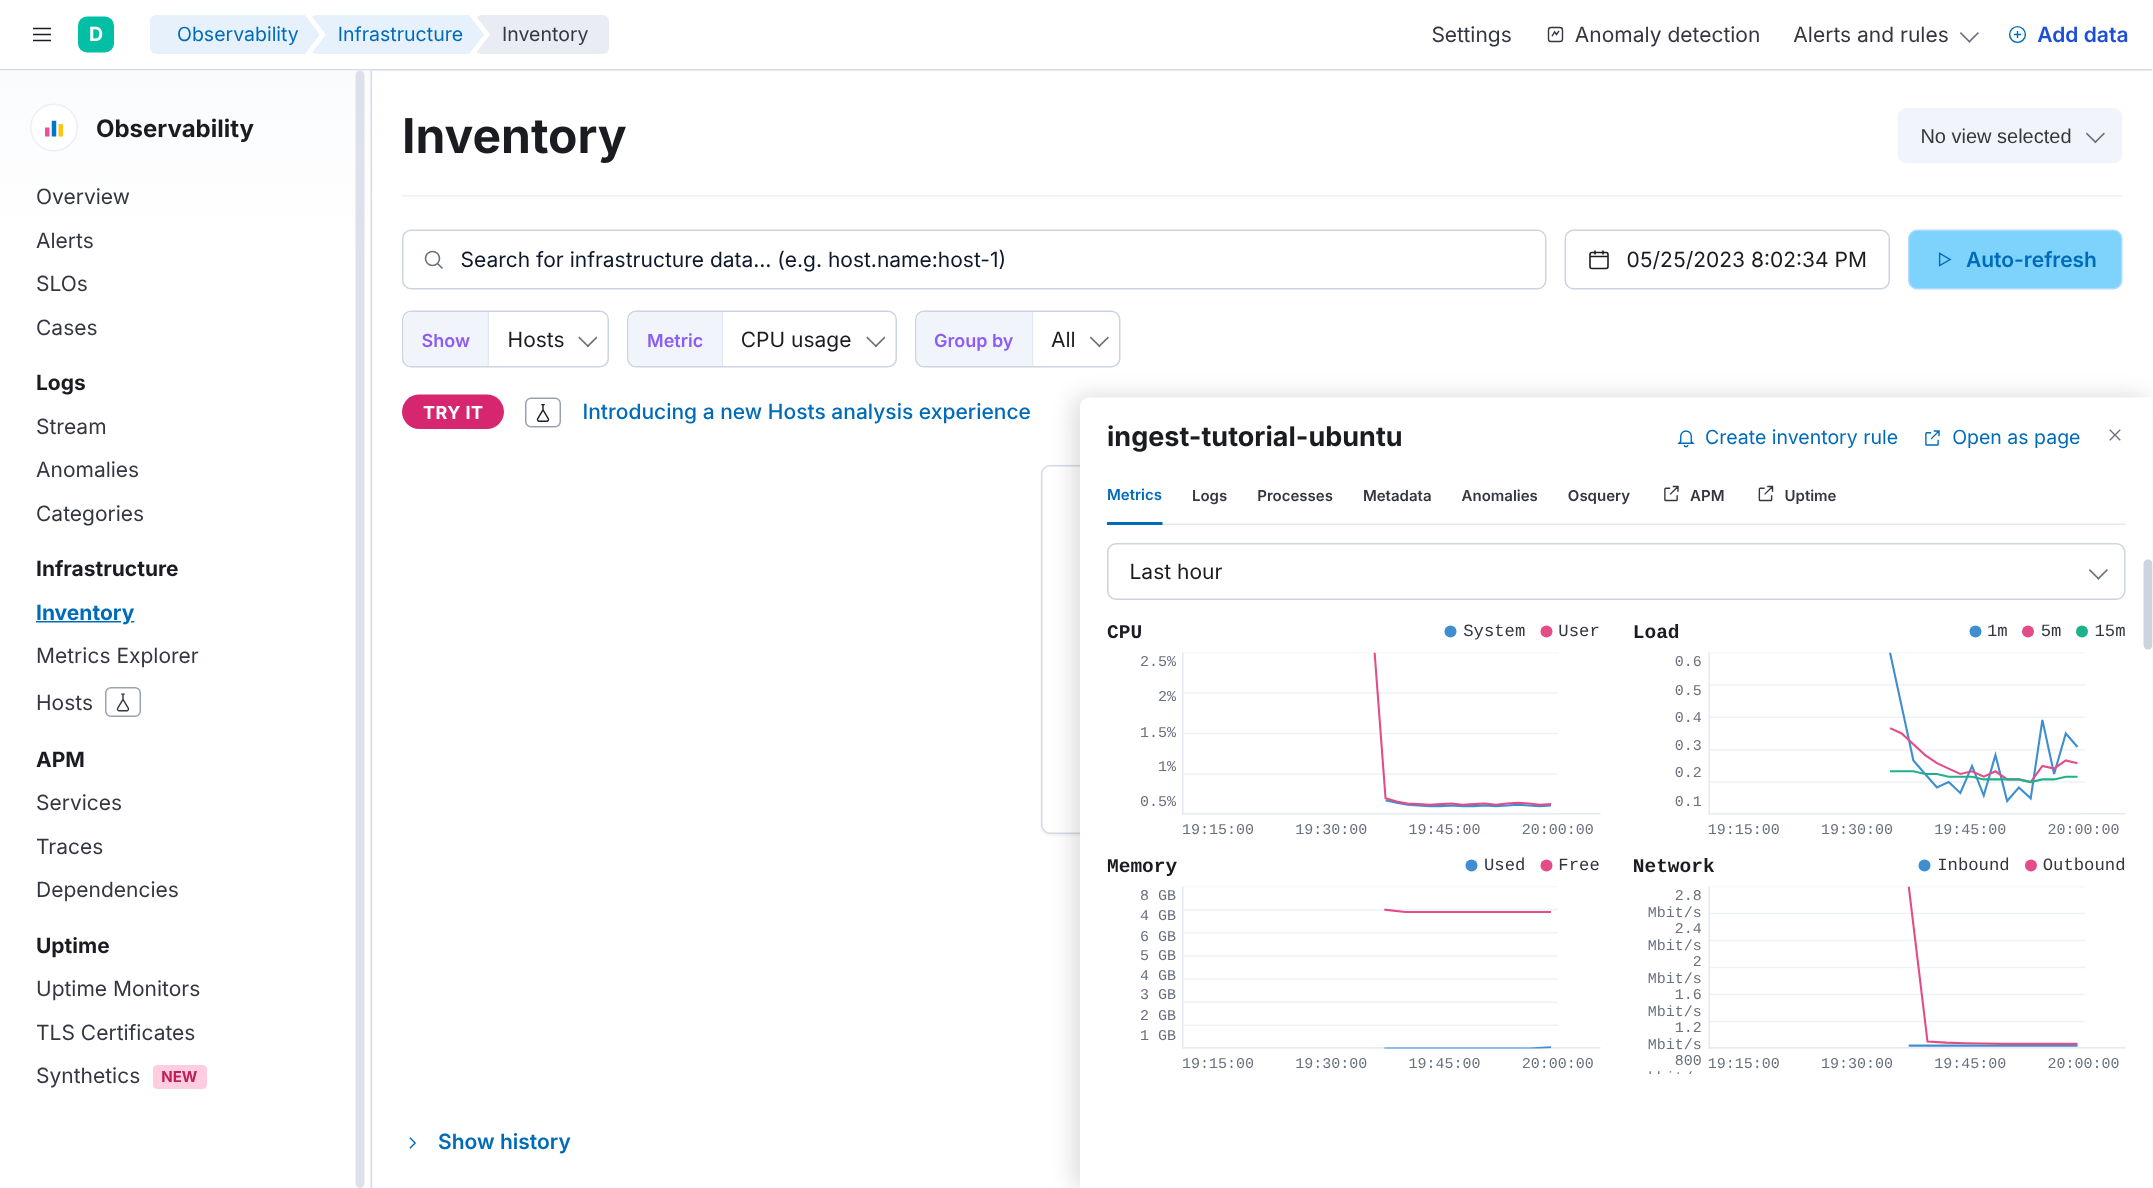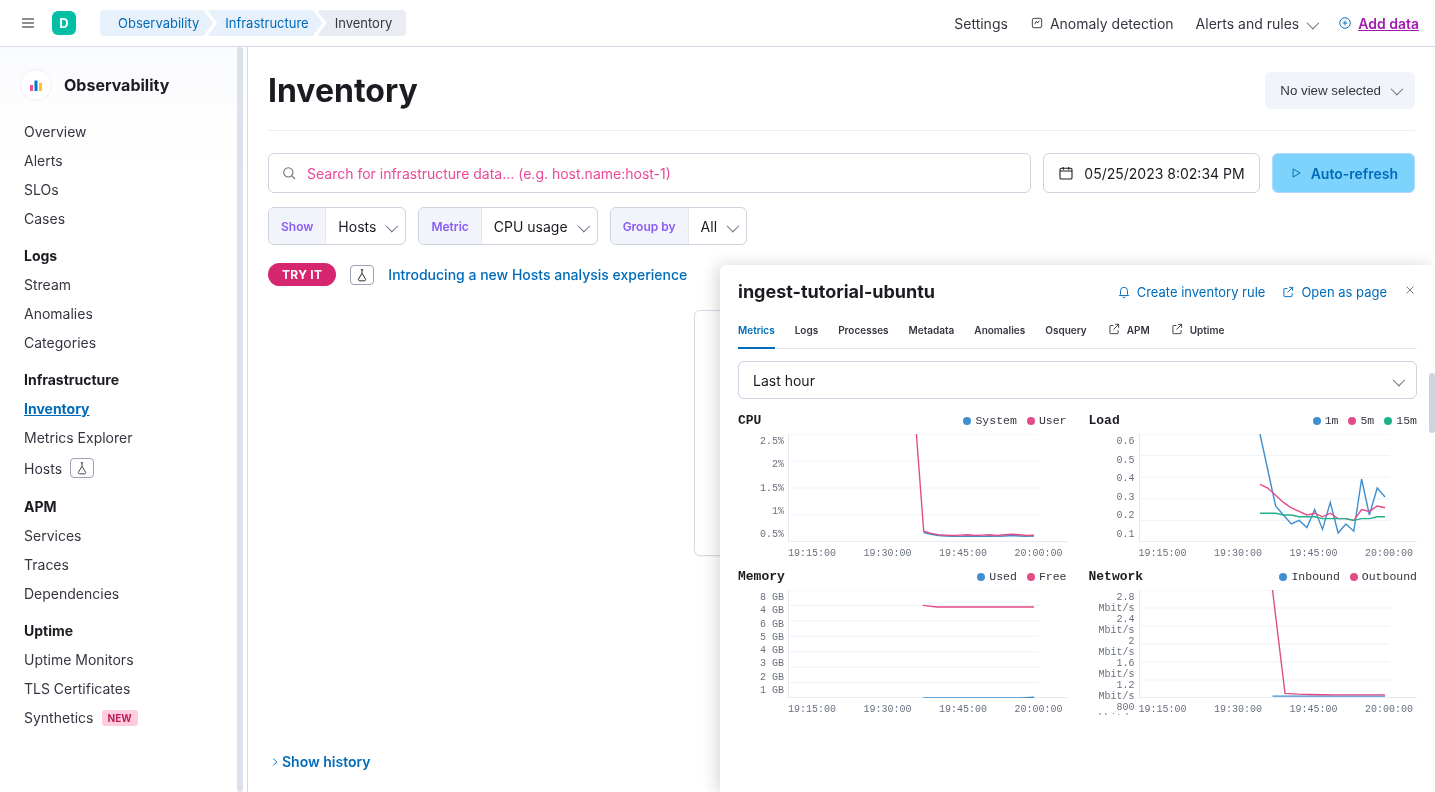--- a/index.html
+++ b/index.html
@@ -9,21 +9,21 @@
   
   .topbar { height: 47px; border-bottom: 1px solid #d3dae6; display: flex; align-items: center; padding: 0 16px; gap: 12px; }
   .hamburger { width: 24px; height: 24px; display: inline-flex; align-items: center; justify-content: center; cursor: pointer; }
   .space-badge { width: 24px; height: 24px; border-radius: 6px; background: #00bfa5; color: #fff; display: inline-flex; align-items: center; justify-content: center; font-weight: 700; font-size: 13px; }
   .breadcrumbs { display: flex; align-items: center; gap: 0; margin-left: 12px; }
   .crumb { padding: 4px 14px 4px 18px; height: 26px; line-height: 18px; font-size: 13px; position: relative; background: #e6f1fc; color: #006bb8; border-radius: 4px; clip-path: polygon(0 0, calc(100% - 10px) 0, 100% 50%, calc(100% - 10px) 100%, 0 100%, 10px 50%); margin-left: -6px; }
   .crumb:first-child { clip-path: polygon(0 0, calc(100% - 10px) 0, 100% 50%, calc(100% - 10px) 100%, 0 100%); margin-left: 0; }
   .crumb.last { background: #e9edf3; color: #343741; clip-path: polygon(0 0, 100% 0, 100% 100%, 0 100%, 10px 50%); }
   .top-right { margin-left: auto; display: flex; align-items: center; gap: 22px; color: #343741; }
   .top-right .item { display: inline-flex; align-items: center; gap: 6px; cursor: pointer; }
-  .top-right .primary { color: #a21caf; font-weight: 600; text-decoration: underline; }
+  .top-right .primary { color: #1d4ed8; font-weight: 600; }
 
   
   .below { display: flex; height: calc(792px - 47px); }
 
   
   .sidebar { width: 248px; border-right: 1px solid #d3dae6; padding: 16px 0 16px 0; overflow: hidden; position: relative; background: linear-gradient(180deg, #fafbfd 0%, #ffffff 120px); }
   .sidebar::after { content: ''; position: absolute; right: 4px; top: 0; bottom: 0; width: 6px; background: #d3dae6; border-radius: 3px; opacity: 0.8; }
   .side-header { display: flex; align-items: center; gap: 12px; padding: 6px 20px 16px 20px; }
   .side-header .icon { width: 32px; height: 32px; border-radius: 50%; background: #fff; border: 1px solid #eceff5; display: inline-flex; align-items: center; justify-content: center; }
   .side-header h2 { margin: 0; font-size: 16px; font-weight: 700; }
@@ -34,40 +34,40 @@
   .pill.new { background: #ffcce0; color: #bd1f58; }
   .pill.flask { border: 1px solid #98a2b3; border-radius: 4px; padding: 2px 4px; display: inline-flex; }
 
   
   .main { flex: 1; position: relative; padding: 24px 20px 0 20px; }
   .page-head { display: flex; align-items: center; justify-content: space-between; border-bottom: 1px solid #eceff5; padding-bottom: 20px; }
   .page-head h1 { margin: 0; font-size: 32px; font-weight: 700; }
   .view-btn { background: #f1f4fa; border: 1px solid transparent; border-radius: 6px; padding: 10px 14px; display: inline-flex; align-items: center; gap: 8px; color: #343741; font-weight: 500; cursor: pointer; }
 
   .searchrow { display: flex; gap: 12px; margin-top: 22px; }
-  .searchbox { flex: 1; border: 1px solid #cdd3df; border-radius: 6px; height: 40px; display: flex; align-items: center; padding: 0 12px; color: #ec4899; gap: 10px; font-size: 14px; }
+  .searchbox { flex: 1; border: 1px solid #cdd3df; border-radius: 6px; height: 40px; display: flex; align-items: center; padding: 0 12px; color: #0f172a; gap: 10px; font-size: 14px; }
   .datebox { border: 1px solid #cdd3df; border-radius: 6px; height: 40px; display: flex; align-items: center; padding: 0 14px; gap: 10px; }
   .refresh { background: #7dd3fc; border: 1px solid #b3d8ff; color: #006bb8; border-radius: 6px; height: 40px; display: flex; align-items: center; padding: 0 16px; gap: 8px; font-weight: 600; cursor: pointer; }
 
   .controlsrow { display: flex; gap: 12px; margin-top: 14px; }
   .ctrl { border: 1px solid #cdd3df; border-radius: 6px; height: 38px; display: flex; align-items: center; }
   .ctrl .label { background: #f1f4fa; padding: 0 12px; height: 100%; display: flex; align-items: center; font-size: 12px; border-right: 1px solid #e4e8f0; border-radius: 6px 0 0 6px; color: #8b5cf6; font-weight: 600; }
   .ctrl .value { padding: 0 10px 0 12px; display: flex; align-items: center; gap: 8px; }
 
   .bannerrow { display: flex; align-items: center; gap: 14px; margin-top: 18px; }
   .tryit { background: #d6266f; color: #fff; border-radius: 14px; padding: 4px 14px; font-weight: 700; font-size: 12px; letter-spacing: 0.3px; }
   .banner-link { color: #006bb8; font-weight: 500; }
 
   .waffle-area { margin-top: 24px; display: flex; justify-content: center; }
   .host-card { width: 296px; height: 246px; border: 1px solid #d3dae6; border-radius: 6px; display: flex; flex-direction: column; justify-content: center; align-items: center; background: #fff; box-shadow: 0 1px 2px rgba(0,0,0,0.05); }
   .host-card .inner { width: 152px; height: 152px; border-radius: 6px; display: flex; flex-direction: column; align-items: center; justify-content: center; background: #fff; box-shadow: 0 2px 6px rgba(0,0,0,0.1); border: 1px solid #e4e8f0; }
   .host-card .name { font-size: 11px; color: #343741; }
   .host-card .val { font-size: 14px; font-weight: 700; margin-top: 4px; }
 
-  .history { margin-top: auto; padding: 16px 0; display: flex; align-items: center; color: #006bb8; font-weight: 600; cursor: pointer; }
+  .history { margin-top: auto; padding: 16px 0; display: flex; align-items: center; gap: 10px; color: #006bb8; font-weight: 600; cursor: pointer; }
 
   
   .flyout { position: absolute; top: 218px; right: 0; bottom: 0; width: 715px; background: #fff; box-shadow: -4px 0 16px rgba(0,0,0,0.15); border-radius: 6px 0 0 0; padding: 16px 18px 10px 18px; display: flex; flex-direction: column; }
   .fly-head { display: flex; align-items: center; gap: 16px; }
   .fly-head h3 { margin: 0; font-size: 18px; font-weight: 700; flex: 1; }
   .fly-link { color: #006bb8; font-size: 13px; display: inline-flex; align-items: center; gap: 6px; cursor: pointer; }
   .close-x { cursor: pointer; color: #69707d; }
 
   .fly-tabs { display: flex; gap: 20px; margin-top: 14px; border-bottom: 1px solid #e4e8f0; font-size: 10px; }
   .fly-tab { padding: 6px 0 10px 0; cursor: pointer; color: #343741; font-weight: 600; display: inline-flex; align-items: center; gap: 6px; }

